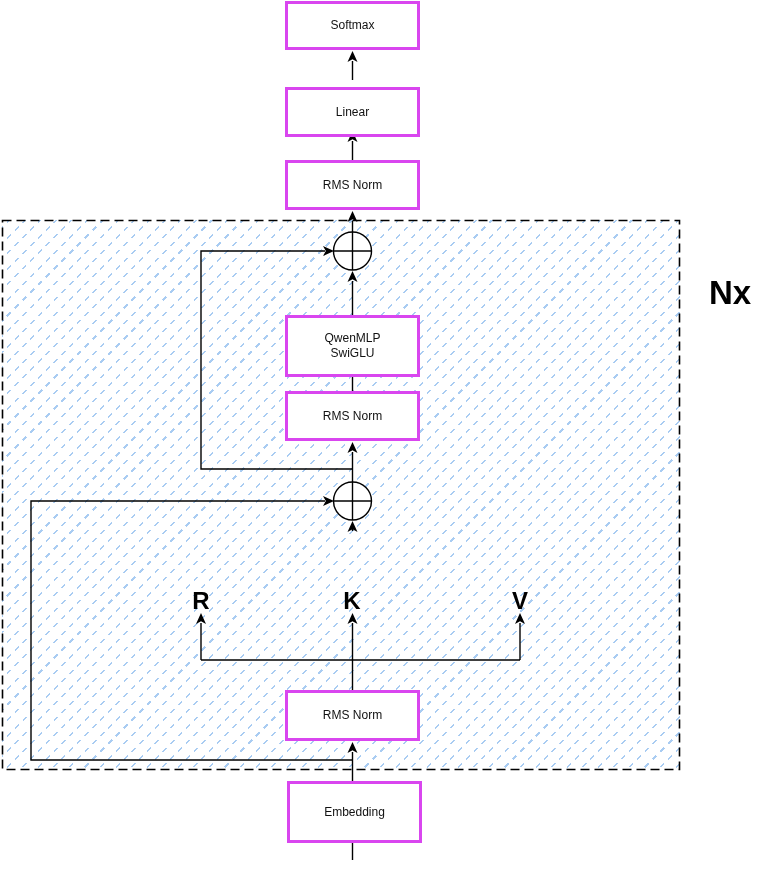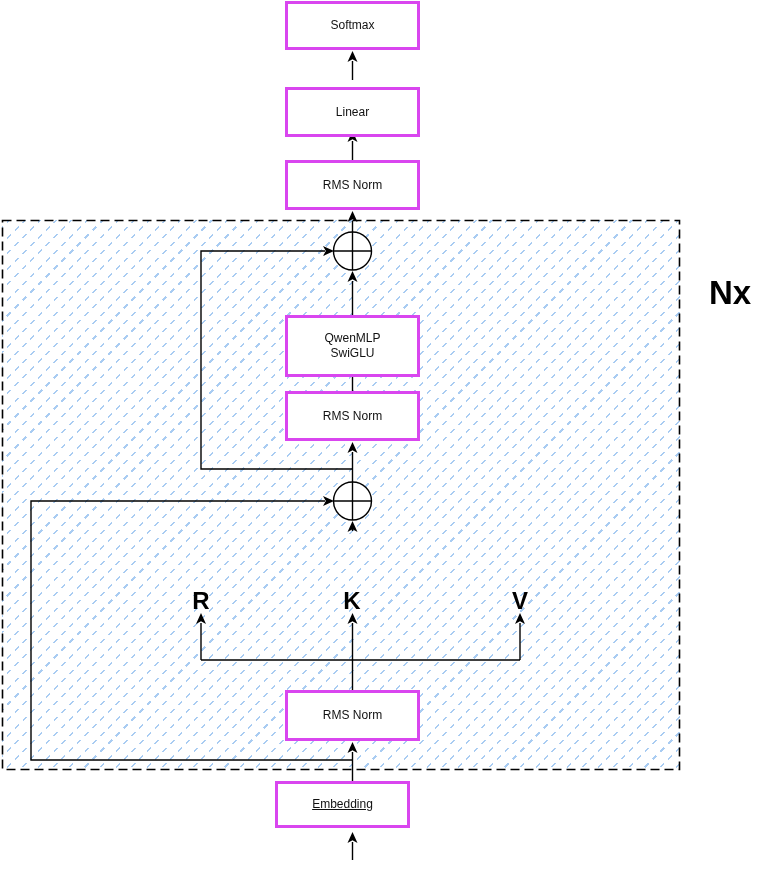--- a/index.html
+++ b/index.html
@@ -44,21 +44,21 @@
     color: #111111;
     z-index: 3;
   }
   .box-softmax    { left: 285px; top: 1px;   width: 135px; height: 49px; }
   .box-linear     { left: 285px; top: 80px;  width: 135px; height: 50px; margin-top: 7px; }
   .box-rms-top    { left: 285px; top: 160px; width: 135px; height: 50px; }
   .box-mlp        { left: 285px; top: 315px; width: 135px; height: 62px; }
   .box-rms-mid    { left: 285px; top: 391px; width: 135px; height: 50px; }
   .box-attention  { left: 68px;  top: 531px; width: 570px; height: 48px; }
   .box-rms-bottom { left: 285px; top: 690px; width: 135px; height: 51px; }
-  .box-embedding  { left: 275px; top: 781px; width: 135px; height: 47px; text-decoration: underline; }
+  .box-embedding  { left: 287px; top: 781px; width: 135px; height: 62px; }
   .big-label {
     position: absolute;
     z-index: 3;
     font-weight: bold;
     color: #000000;
     text-align: center;
   }
   .label-nx { left: 698px; top: 274px; width: 64px; font-size: 33px; }
   .label-r  { left: 181px; top: 587px; width: 40px; font-size: 24px; }
   .label-k  { left: 332px; top: 587px; width: 40px; font-size: 24px; }

